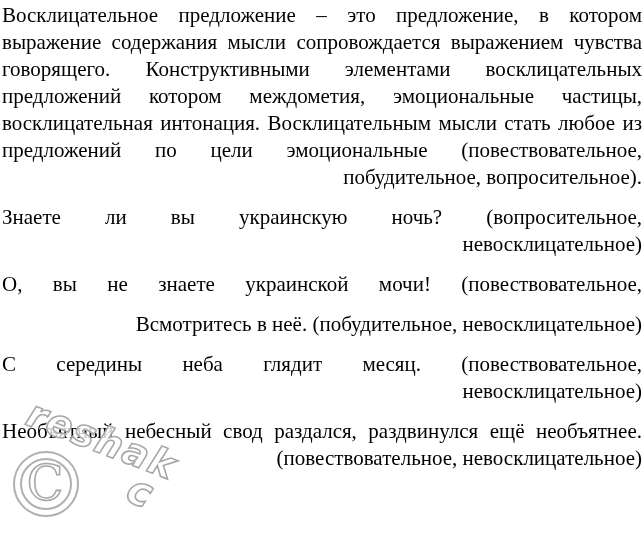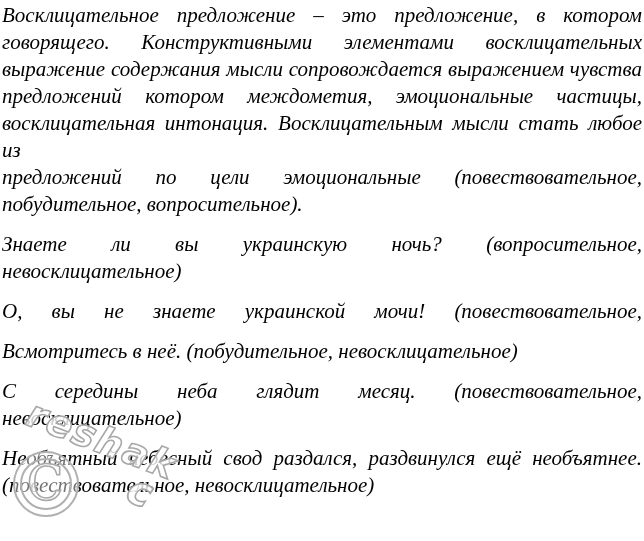--- a/index.html
+++ b/index.html
@@ -18,25 +18,24 @@
     color: #000000;
   }
   .content {
     position: absolute;
     left: 2px;
     top: 2px;
     width: 640px;
   }
   .paragraph {
     margin: 0 0 13px 0;
-    font-style: italic;
   }
   .line {
     line-height: 27px;
-    text-align: left;
+    text-align: right;
     white-space: normal;
   }
   .line.justified {
     text-align: justify;
     text-align-last: justify;
   }
   .watermark {
     position: absolute;
     left: 0;
     top: 0;
@@ -52,22 +51,22 @@
   }
 </style>
 </head>
 <body>
 
 <div class="page">
 
   <div class="content">
       <div class="paragraph">
         <div class="line justified">Восклицательное предложение – это предложение, в котором</div>
+        <div class="line justified">выражение содержания мысли сопровождается выражением чувства</div>
         <div class="line justified">говорящего. Конструктивными элементами восклицательных</div>
-        <div class="line justified">выражение содержания мысли сопровождается выражением чувства</div>
         <div class="line justified">предложений котором междометия, эмоциональные частицы,</div>
         <div class="line justified">восклицательная интонация. Восклицательным мысли стать любое из</div>
         <div class="line justified">предложений по цели эмоциональные (повествовательное,</div>
         <div class="line">побудительное, вопросительное).</div>
       </div>
       <div class="paragraph">
         <div class="line justified">Знаете ли вы украинскую ночь? (вопросительное,</div>
         <div class="line">невосклицательное)</div>
       </div>
       <div class="paragraph">

